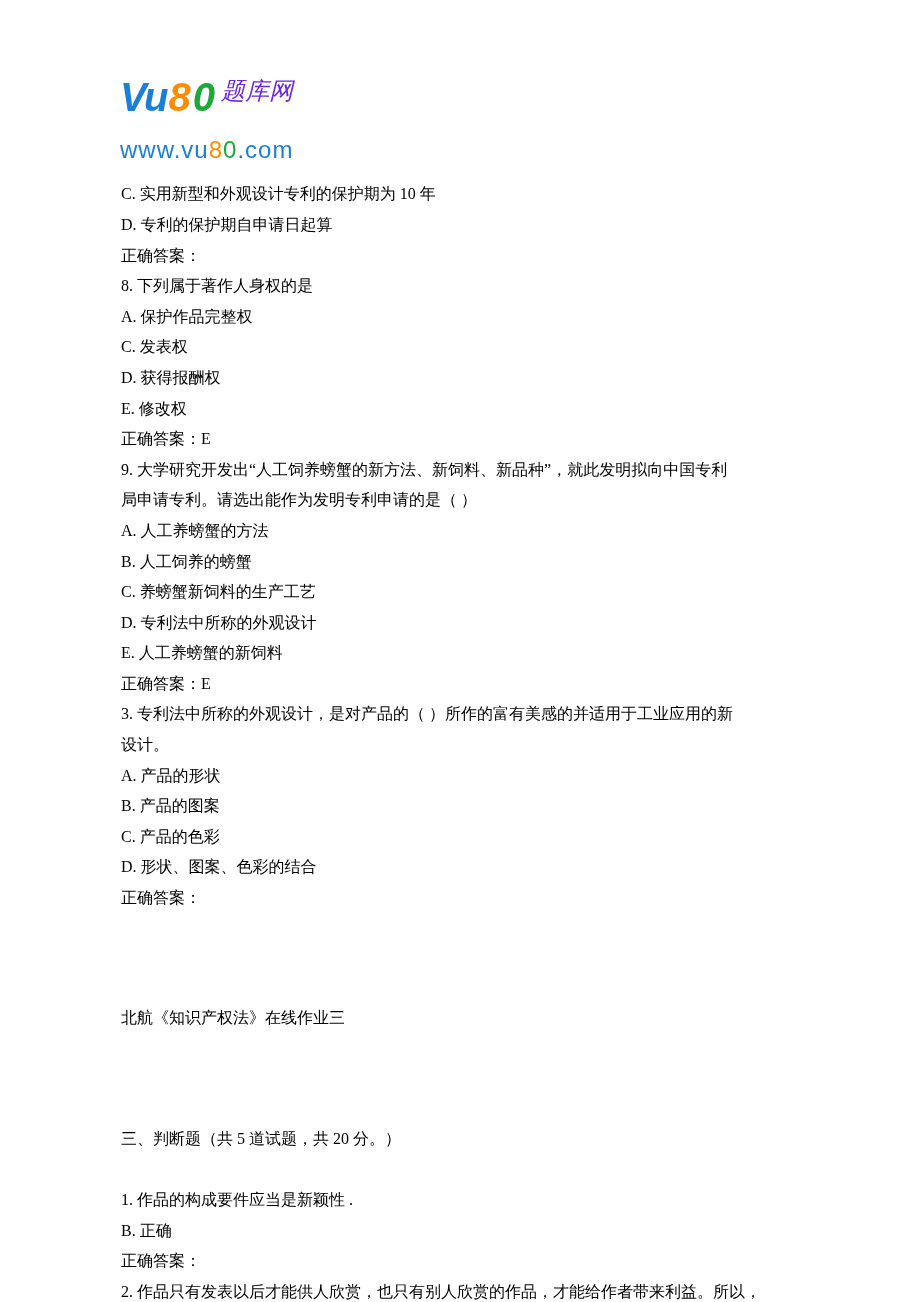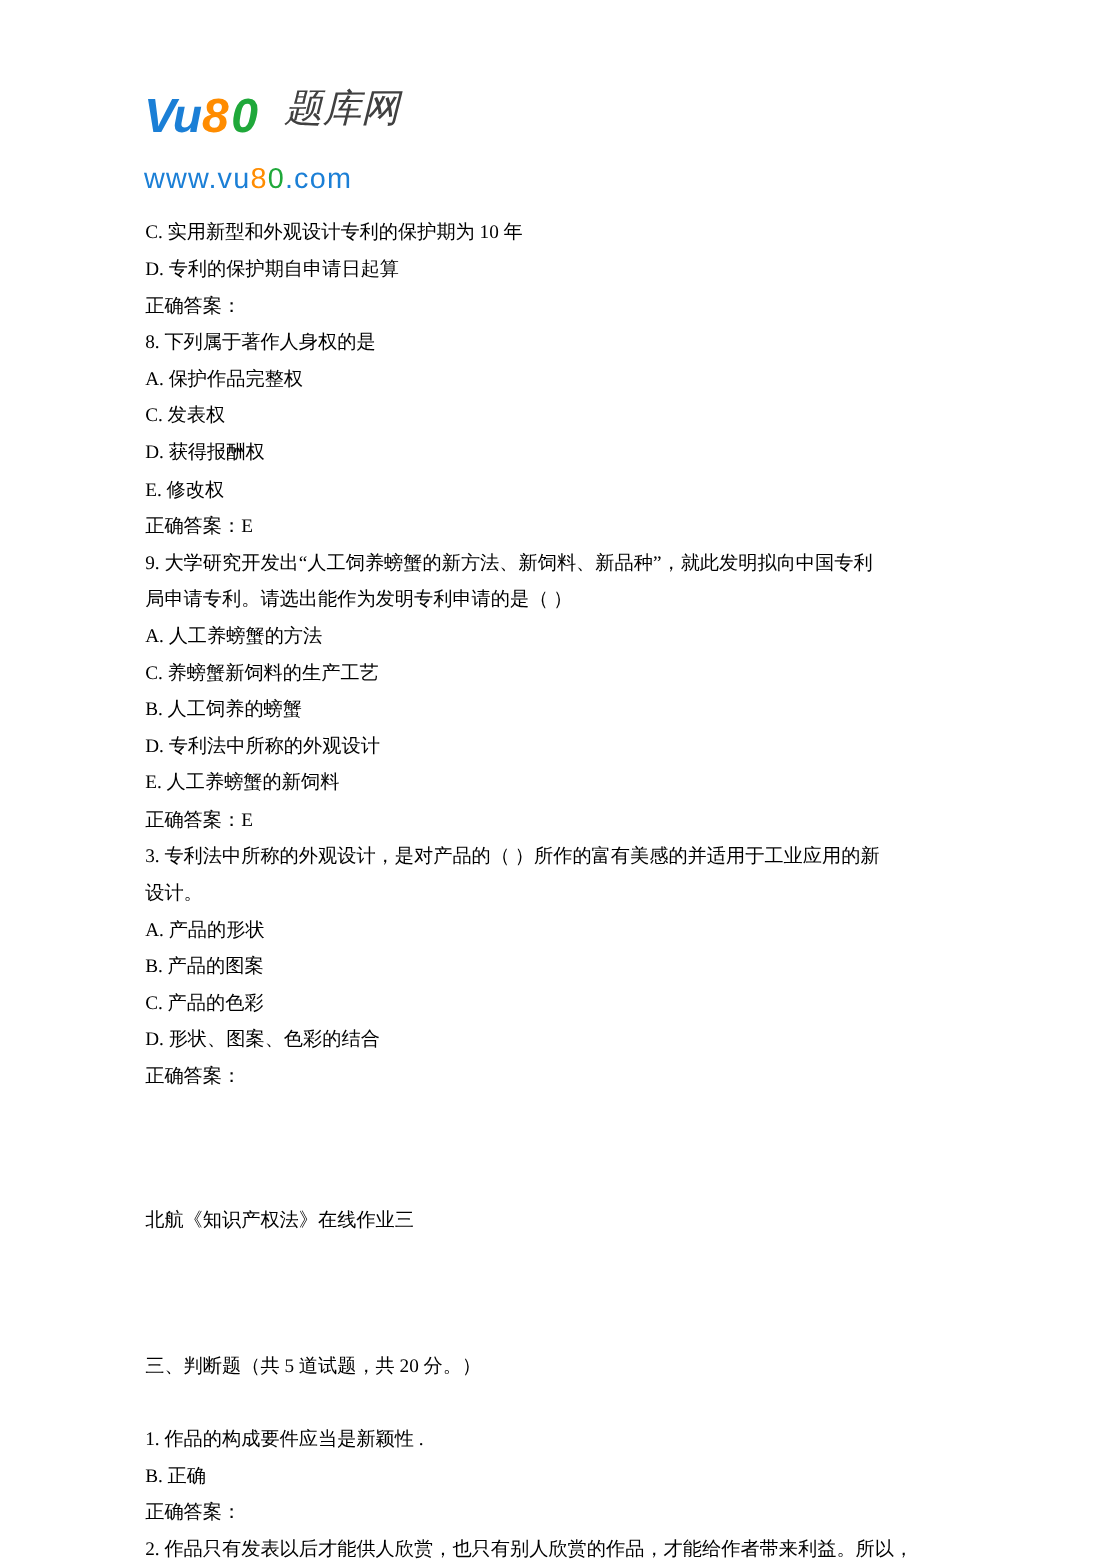--- a/index.html
+++ b/index.html
@@ -41,23 +41,23 @@
   }
   .logo-0 {
     font-family: Arial, sans-serif;
     font-size: 40px;
     font-weight: bold;
     color: #1fa83a;
     font-style: italic;
   }
   .logo-cn {
     font-family: "SimHei", sans-serif;
-    font-size: 32px;
-    color: #404040;
-    margin-left: 20px;
+    font-size: 24px;
+    color: #6d28d9;
+    margin-left: 4px;
     position: relative;
     top: -6px;
     font-style: italic;
   }
   .logo-url {
     font-family: Arial, sans-serif;
     font-size: 24px;
     color: #1b7fd6;
     letter-spacing: 1px;
     margin-top: -6px;
@@ -96,22 +96,22 @@
   <p>8.  下列属于著作人身权的是</p>
   <p>A. 保护作品完整权</p>
   <p>C. 发表权</p>
   <p>D. 获得报酬权</p>
   <p>E. 修改权</p>
   <p>正确答案：E</p>
 
   <p>9.  大学研究开发出“人工饲养螃蟹的新方法、新饲料、新品种”，就此发明拟向中国专利</p>
   <p>局申请专利。请选出能作为发明专利申请的是（ ）</p>
   <p>A. 人工养螃蟹的方法</p>
+  <p>B. 人工饲养的螃蟹</p>
   <p>C. 养螃蟹新饲料的生产工艺</p>
-  <p>B. 人工饲养的螃蟹</p>
   <p>D. 专利法中所称的外观设计</p>
   <p>E. 人工养螃蟹的新饲料</p>
   <p>正确答案：E</p>
 
   <p>3.  专利法中所称的外观设计，是对产品的（ ）所作的富有美感的并适用于工业应用的新</p>
   <p>设计。</p>
   <p>A. 产品的形状</p>
   <p>B. 产品的图案</p>
   <p>C. 产品的色彩</p>
   <p>D. 形状、图案、色彩的结合</p>

